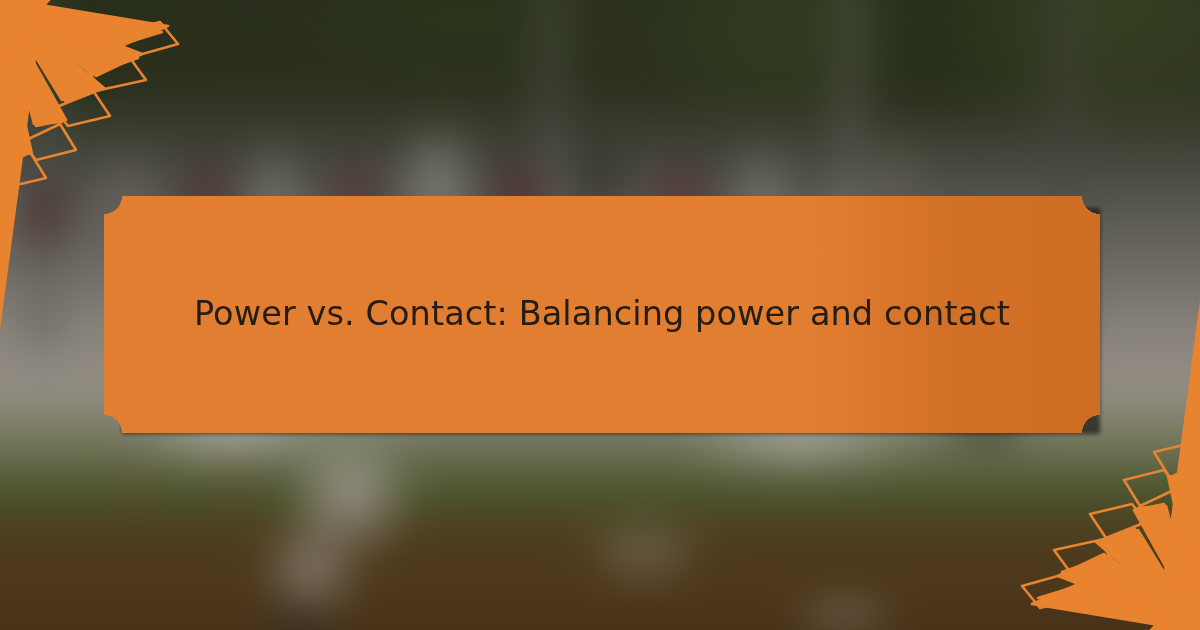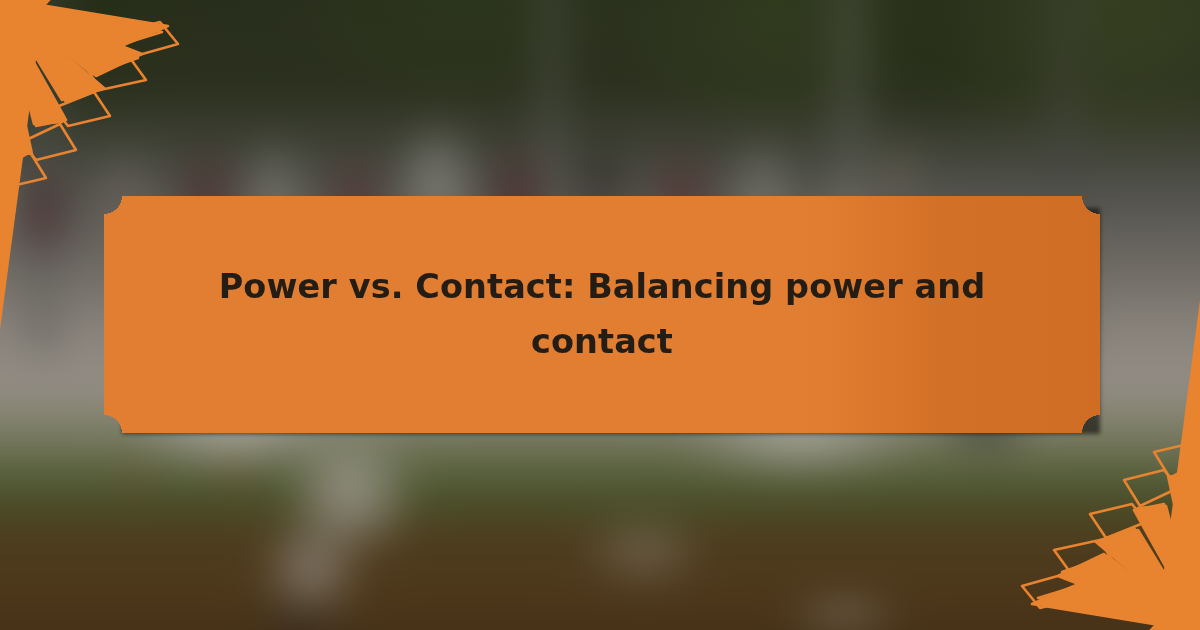--- a/index.html
+++ b/index.html
@@ -183,21 +183,21 @@
     pointer-events: none;
   }
   .banner-text {
     position: relative;
     z-index: 2;
     width: 860px;
     text-align: center;
     color: #241d16;
     font-size: 33.5px;
     line-height: 1.62;
-    font-weight: 700;
+    font-weight: 400;
     letter-spacing: 0.1px;
     font-family: "DejaVu Sans", "Liberation Sans", sans-serif;
   }
 </style>
 </head>
 <body>
 
 <div id="stage">
 
   <div class="bg-photo">

